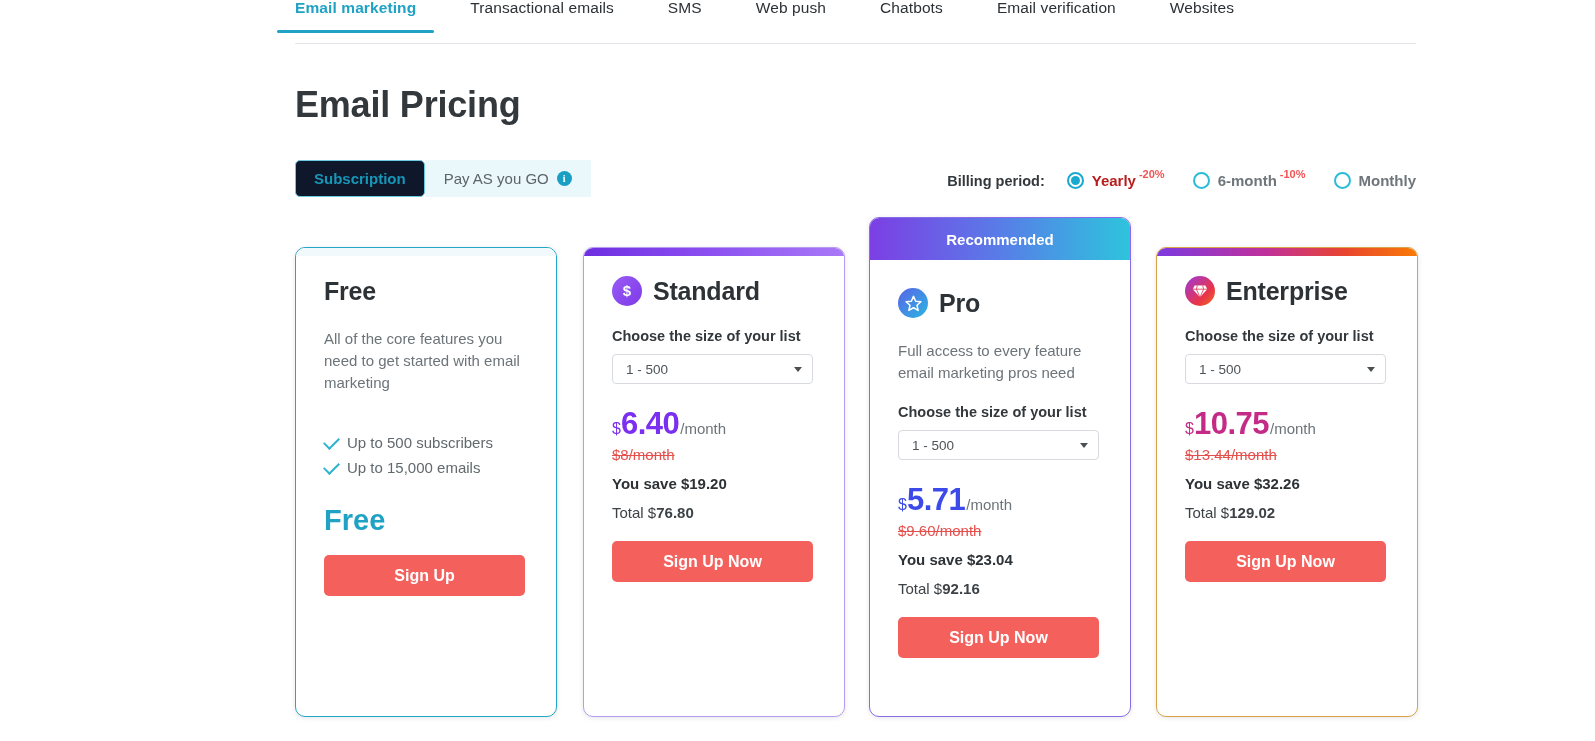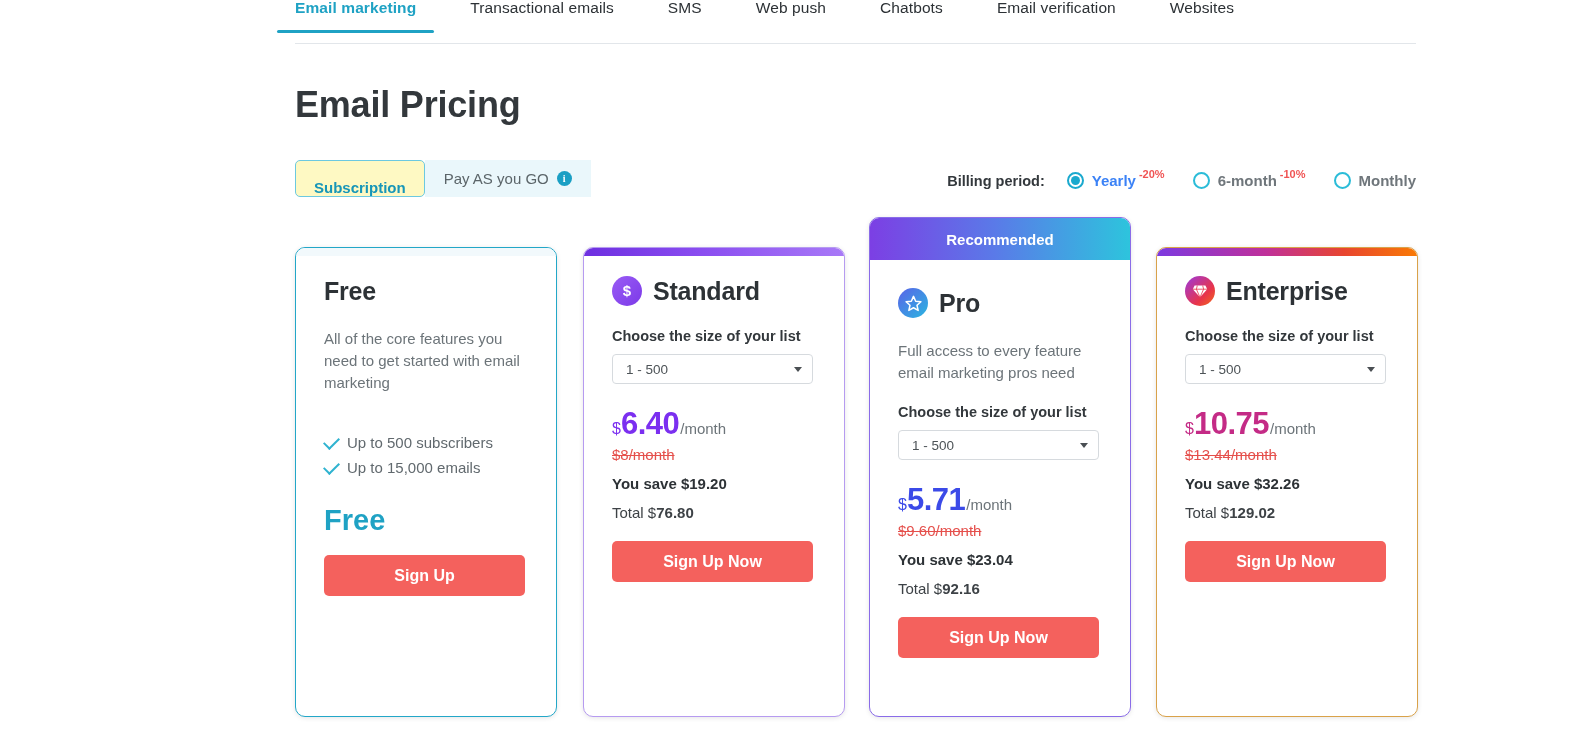--- a/index.html
+++ b/index.html
@@ -40,22 +40,22 @@
   .mode-switch {
     position: absolute; left: 295px; top: 160px;
     display: flex; align-items: stretch; height: 37px;
   }
   .mode-btn {
     display: flex; align-items: center; gap: 8px;
     font-size: 15px; padding: 0 18px; cursor: pointer;
     background: #eaf7fb; color: #5b6569; border: 1px solid transparent;
   }
   .mode-btn.active {
-    background: #fef9c3; color: #1796b8; font-weight: 600;
-    border: 1px solid #6cc9e0; border-radius: 5px; align-items: flex-end;
+    background: #0f172a; color: #1796b8; font-weight: 600;
+    border: 1px solid #6cc9e0; border-radius: 5px;
   }
   .info-dot {
     display: inline-flex; align-items: center; justify-content: center;
     width: 15px; height: 15px; border-radius: 50%;
     background: #1a9fc4; color: #fff; font-size: 10px; font-weight: 700;
     font-family: "Liberation Serif", serif;
   }
 
   
   .billing {
@@ -68,21 +68,21 @@
   .radio {
     width: 17px; height: 17px; border-radius: 50%;
     border: 2px solid #2bbcd8; background: #fff;
     display: inline-flex; align-items: center; justify-content: center;
     margin-right: 8px; flex: none;
   }
   .radio.on { border-color: #1aa9ce; }
   .radio.on::after {
     content: ""; width: 9px; height: 9px; border-radius: 50%; background: #1aa9ce;
   }
-  .radio-label { font-size: 15px; font-weight: 700; color: #3b82f6; }
+  .radio-label { font-size: 15px; font-weight: 700; color: #b91c1c; }
   .radio-opt.off .radio-label { color: #6f767b; }
   .discount { font-size: 11px; color: #f05454; font-weight: 600; margin-left: 3px; align-self: flex-start; margin-top: -4px; }
 
   
   .cards { position: absolute; left: 295px; top: 217px; width: 1122px; height: 500px; }
   .card {
     position: absolute; top: 30px; width: 262px; height: 470px;
     background: #fff; border-radius: 10px;
     box-shadow: 0 1px 5px rgba(0,0,0,.10);
     overflow: hidden;

